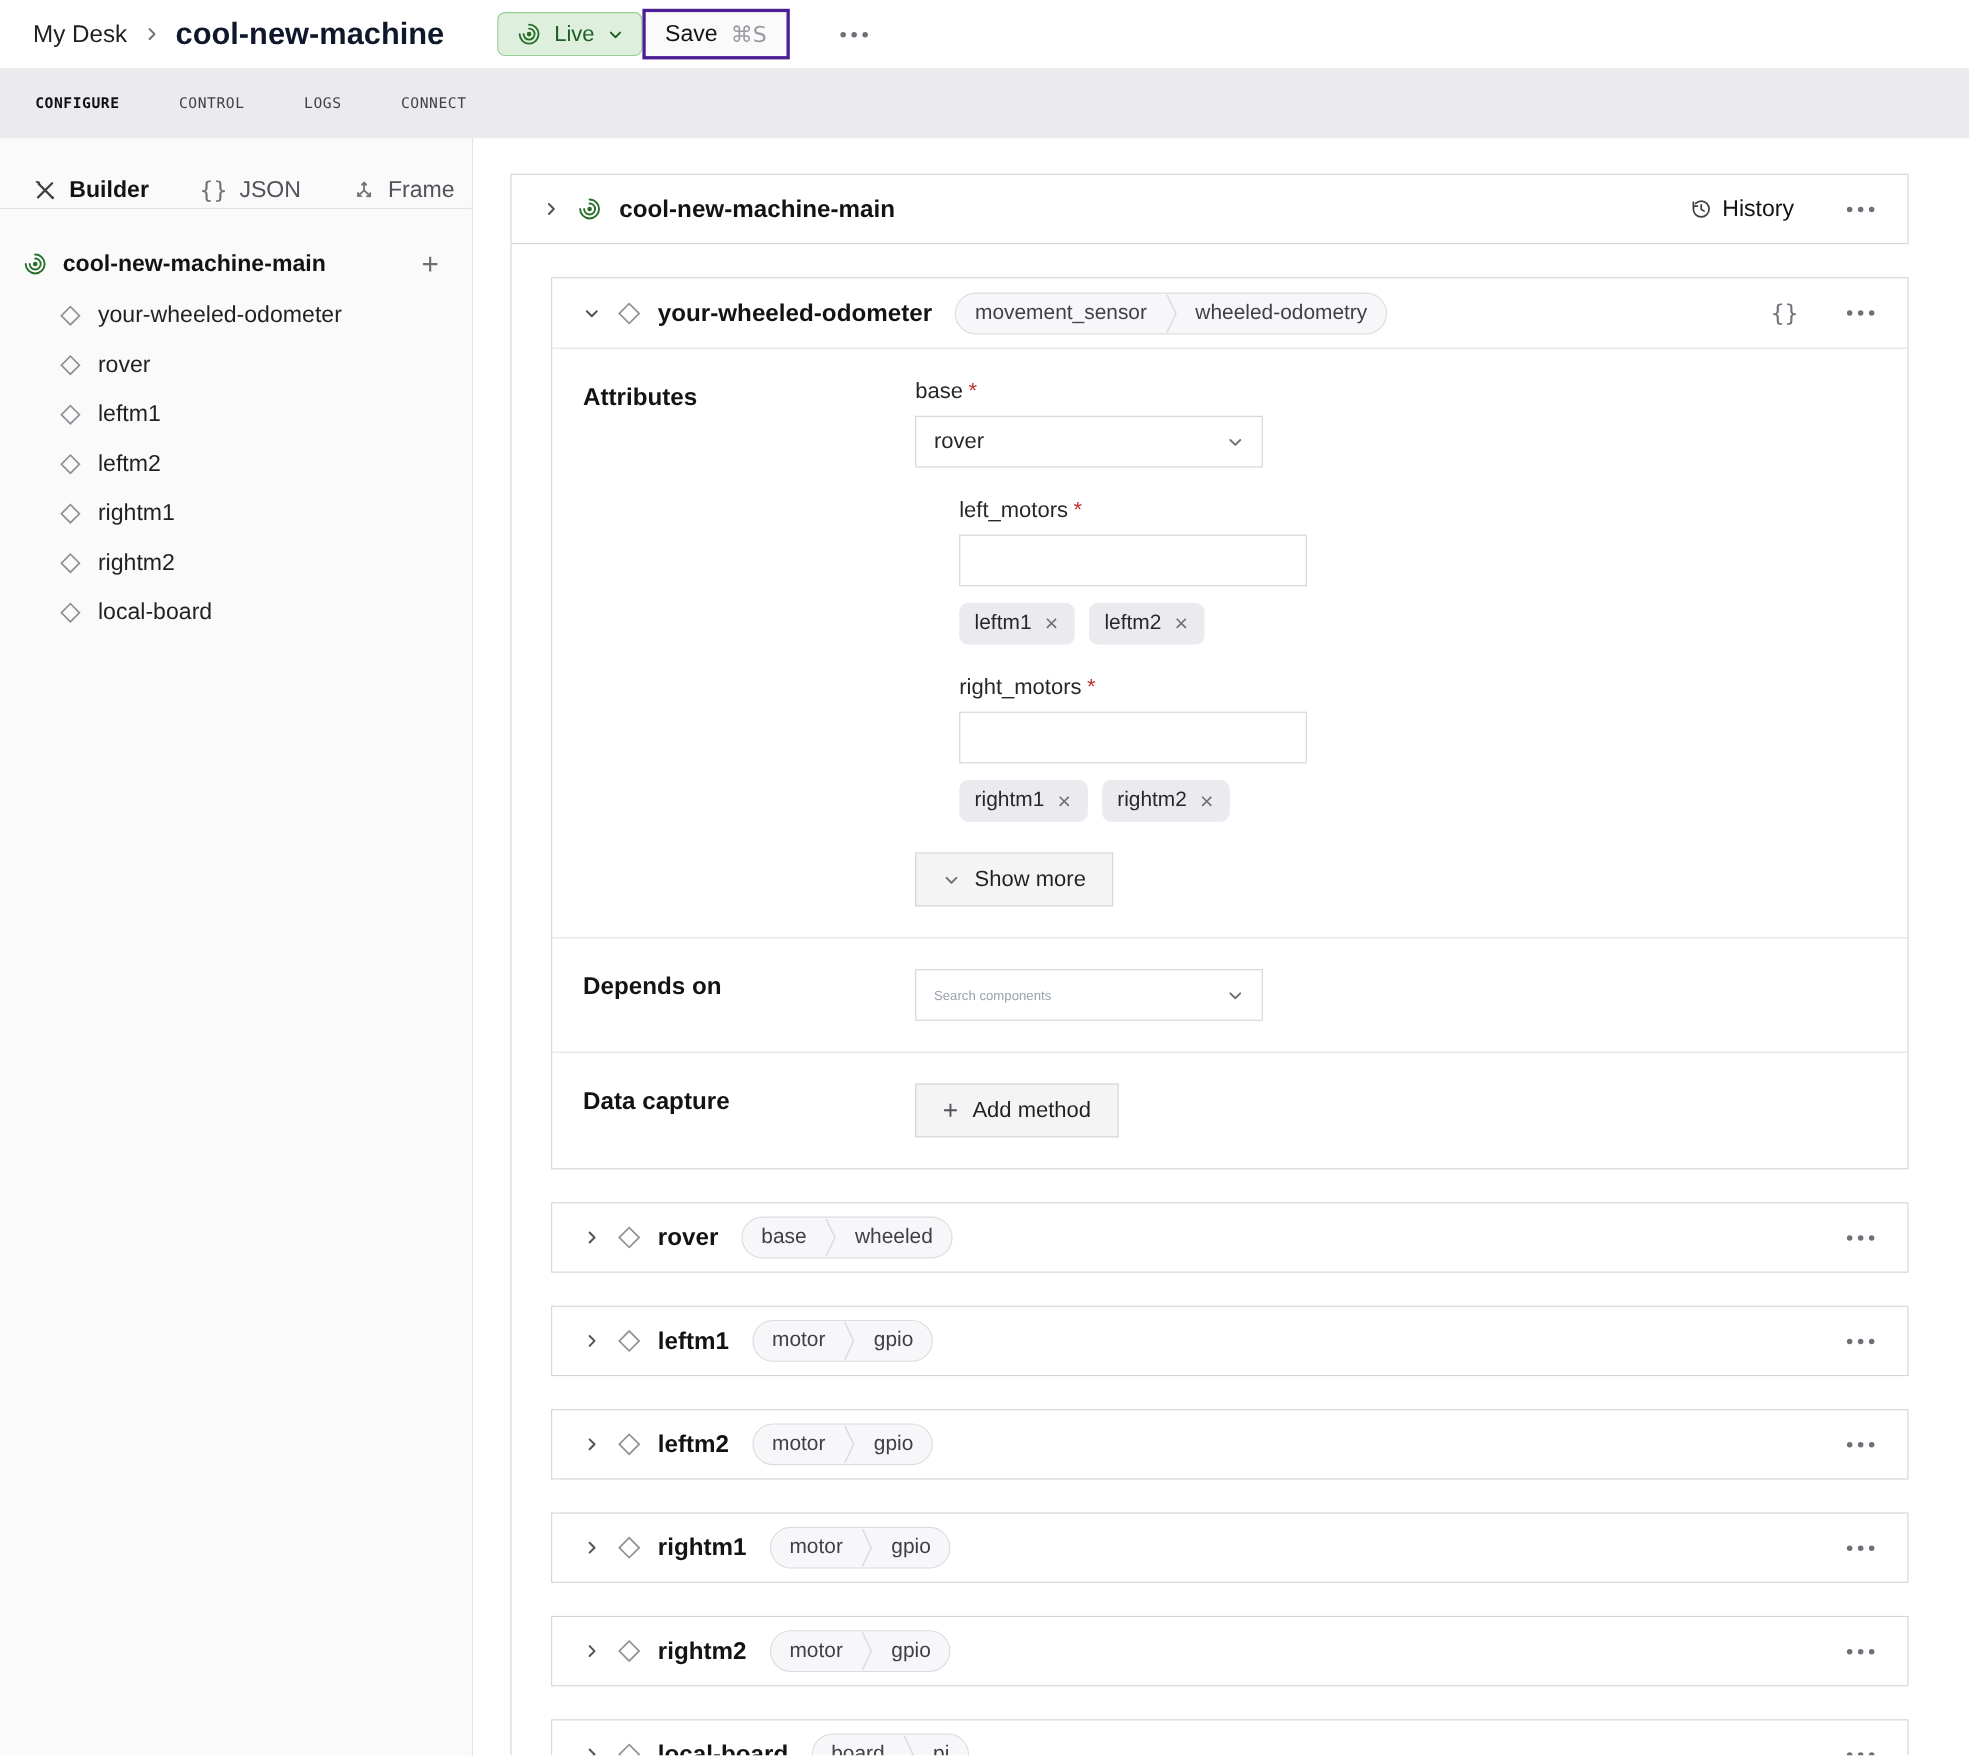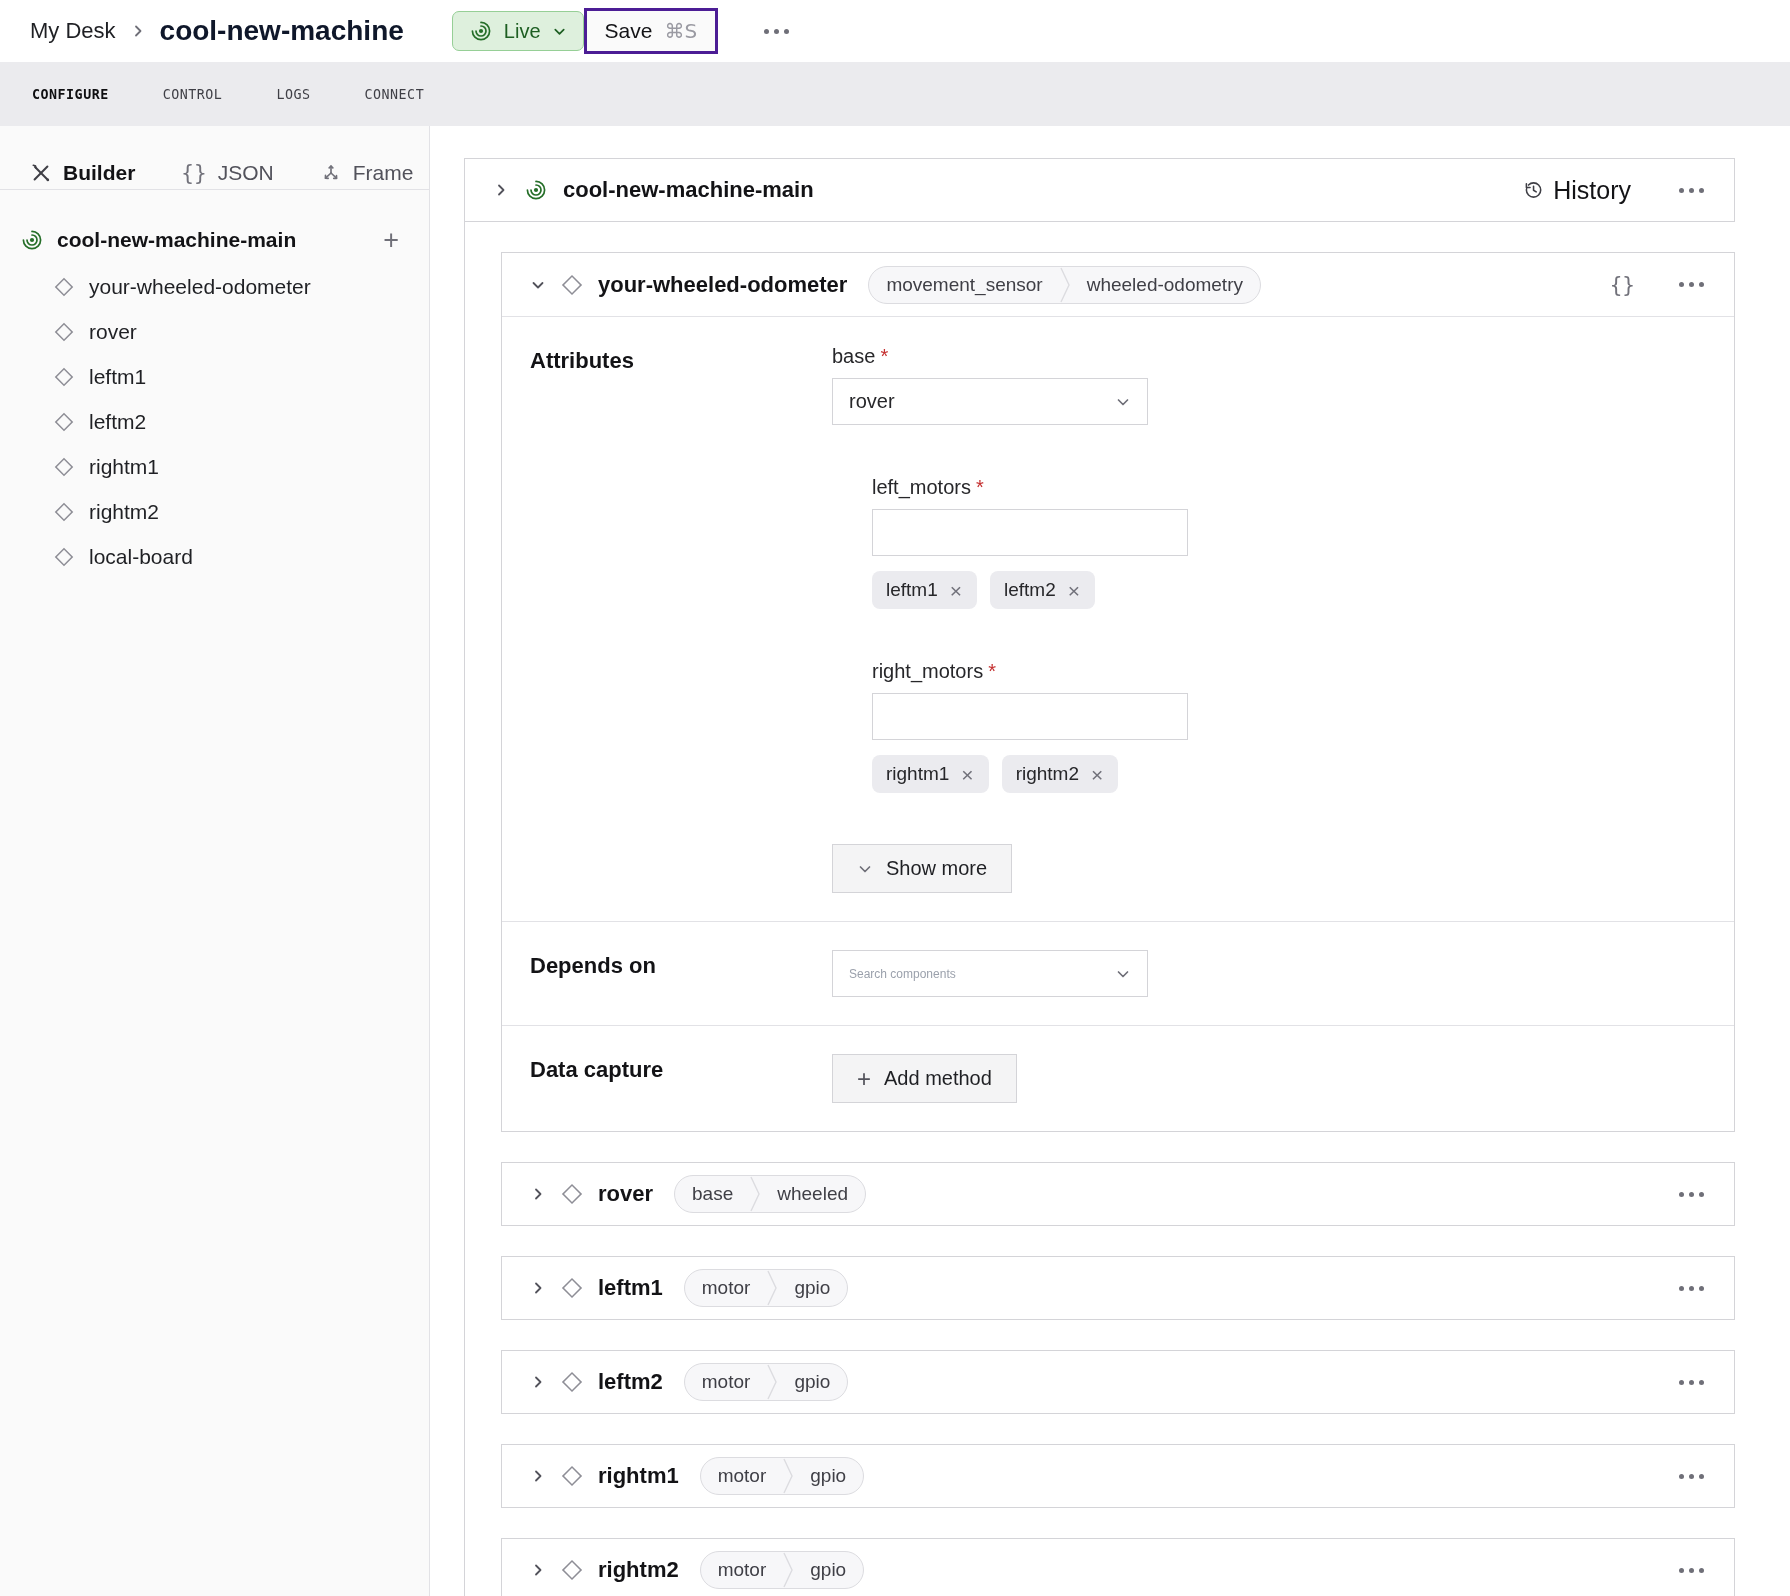--- a/index.html
+++ b/index.html
@@ -76,21 +76,21 @@
   }
 
   
   .content { flex: 1; padding: 32px 55px 0 34px; display: flex; flex-direction: column; overflow: hidden; background: #fff; }
   .machine-card {
     border: 1px solid #d4d4d8; height: 64px; flex-shrink: 0;
     display: flex; align-items: center; gap: 15px; padding: 0 28px;
   }
   .machine-title { font-size: 22px; font-weight: bold; color: #131316; }
   .machine-right { margin-left: auto; display: flex; align-items: center; gap: 46px; }
-  .history-btn { display: inline-flex; align-items: center; gap: 9px; font-size: 25px; color: #131316; }
+  .history-btn { display: inline-flex; align-items: center; gap: 9px; font-size: 21px; color: #131316; }
 
   .children {
     border-left: 1px solid #d4d4d8;
     padding: 30px 0 60px 36px;
     display: flex; flex-direction: column; gap: 30px;
     flex: 1;
   }
   .card { border: 1px solid #d4d4d8; background: #fff; }
   .card-head { height: 64px; display: flex; align-items: center; gap: 15px; padding: 0 28px; }
   .card-head.bordered { border-bottom: 1px solid #e2e2e6; }
@@ -101,21 +101,21 @@
     display: inline-flex; align-items: stretch; height: 38px;
     border: 1px solid #dcdce0; border-radius: 19px; background: #f7f7f9;
     overflow: hidden; margin-left: 6px;
   }
   .pill-seg { display: flex; align-items: center; padding: 0 17px; font-size: 19px; color: #3f3f46; }
   .pill-sep { display: flex; align-items: center; }
 
   .section { display: flex; padding: 28px 28px; }
   .section.bordered { border-bottom: 1px solid #e2e2e6; }
   .sec-label { width: 302px; flex-shrink: 0; font-size: 22px; font-weight: bold; color: #131316; padding-top: 3px; }
-  .fields { display: flex; flex-direction: column; gap: 23px; }
+  .fields { display: flex; flex-direction: column; }
   .field + .field { margin-top: 28px; margin-left: 40px; }
   .field-label { font-size: 20px; color: #27272a; margin-bottom: 10px; }
   .req { color: #c53030; margin-left: 5px; }
   .select {
     width: 316px; height: 47px; border: 1px solid #d4d4d8; background: #fff;
     display: flex; align-items: center; justify-content: space-between;
     padding: 0 16px; font-size: 20px; color: #27272a;
   }
   .text-input { width: 316px; height: 47px; border: 1px solid #d4d4d8; background: #fff; }
   .chips { display: flex; gap: 13px; margin-top: 15px; }

